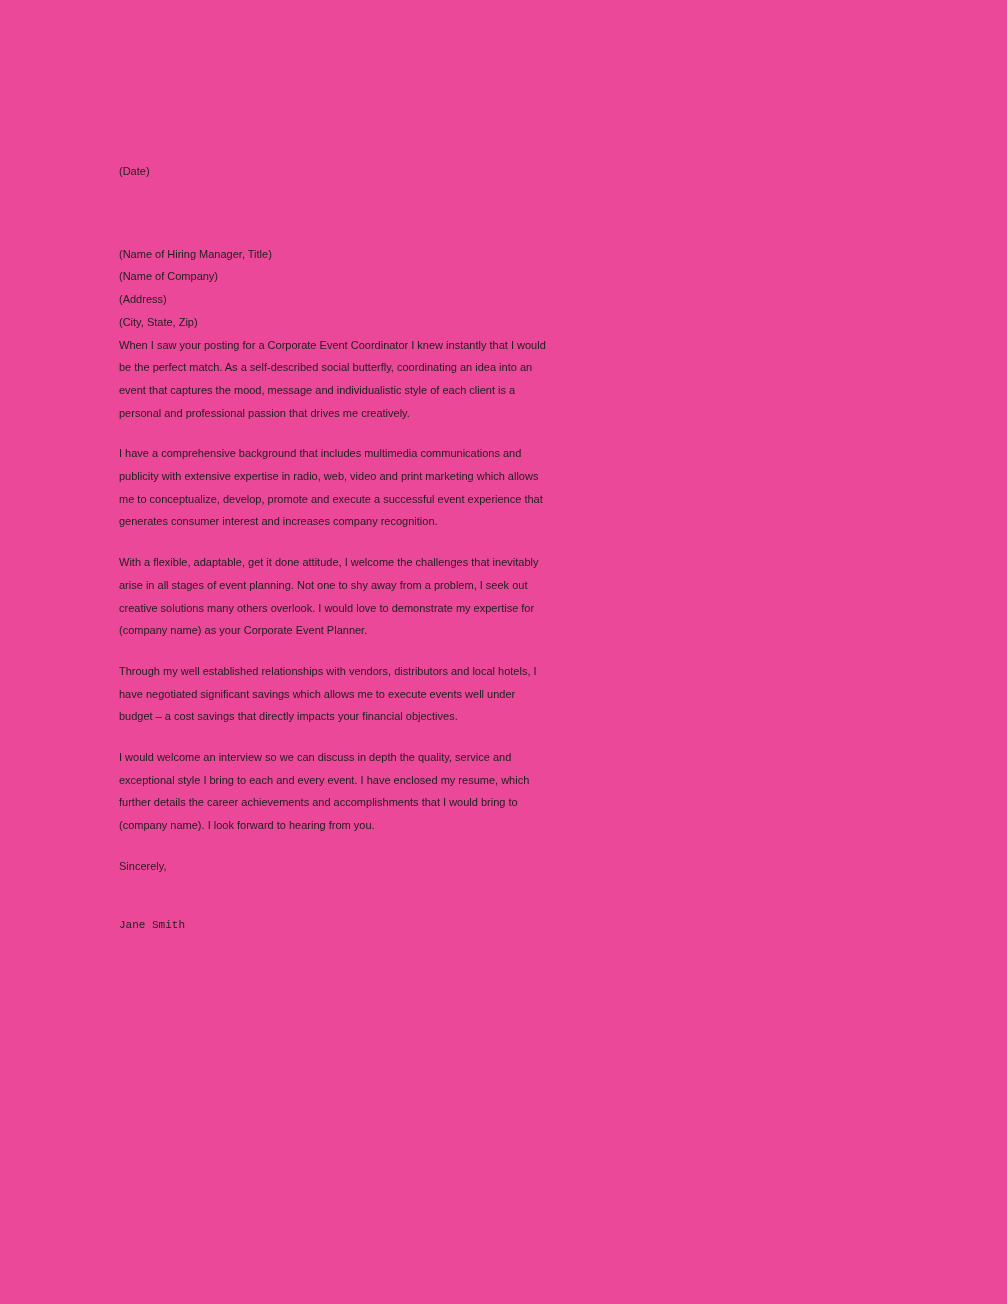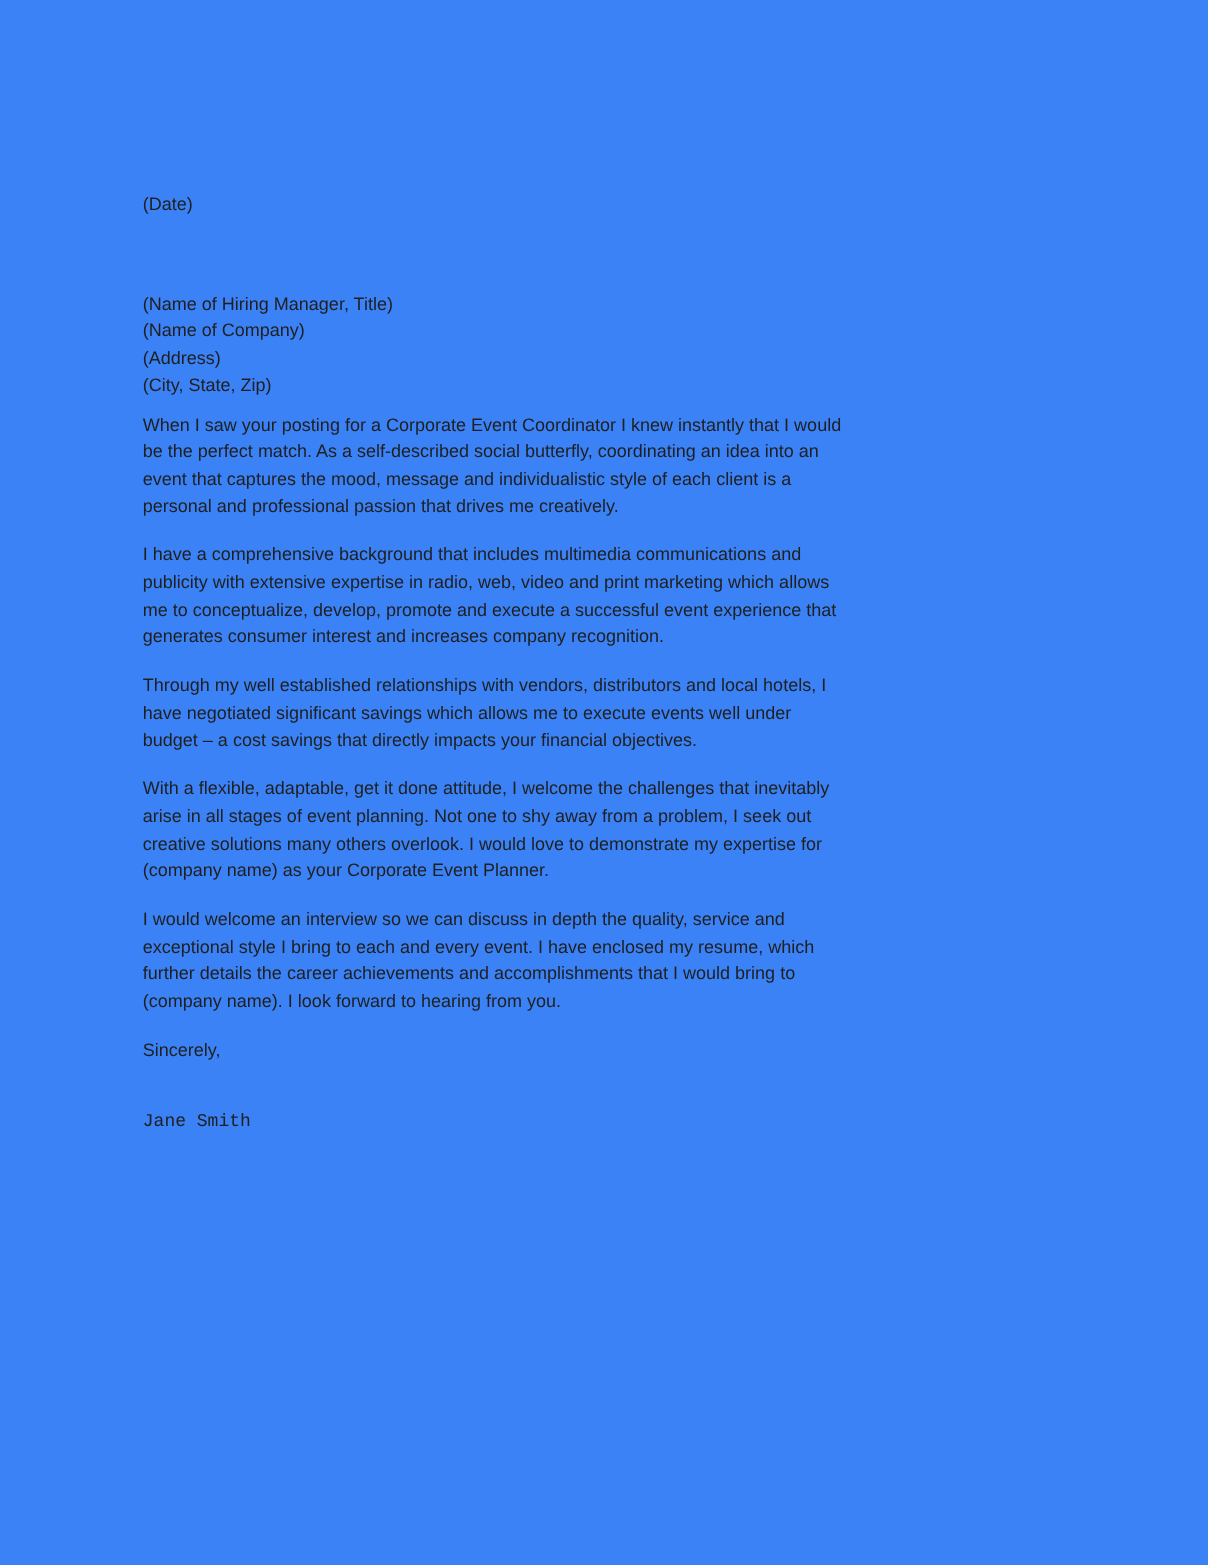--- a/index.html
+++ b/index.html
@@ -4,42 +4,42 @@
 <style>
   html, body {
     margin: 0;
     padding: 0;
     background: #ffffff;
   }
   .page {
     position: relative;
     width: 1007px;
     height: 1304px;
-    background: #3b82f6;
+    background: #ec4899;
     overflow: hidden;
     font-family: "Liberation Sans", "DejaVu Sans", sans-serif;
-    font-size: 15px;
+    font-size: 11px;
     line-height: 22.7px;
     color: #1f1f1f;
     -webkit-font-smoothing: antialiased;
   }
   .letter-body {
     position: absolute;
     left: 119px;
     top: 160px;
     width: 770px;
   }
   .block {
     white-space: pre-line;       
     margin: 0;
   }
   .date-block      { margin-bottom: 60px; }
   .recipient-block { }
   .salutation      { margin-bottom: 18px; }
-  .paragraph       { margin-bottom: 18px; margin-top: 10px; }
+  .paragraph       { margin-bottom: 18px; }
   .closing         { margin-bottom: 36px; }
   .signature-name  { margin-bottom: 0; font-family: Liberation Mono, monospace; }
 </style>
 </head>
 <body>
 
 <div class="page">
   <div class="letter-body">
 
     <p class="block date-block">(Date)</p>
@@ -53,28 +53,28 @@
     <p class="block paragraph">When I saw your posting for a Corporate Event Coordinator I knew instantly that I would
 be the perfect match. As a self-described social butterfly, coordinating an idea into an
 event that captures the mood, message and individualistic style of each client is a
 personal and professional passion that drives me creatively.</p>
 
     <p class="block paragraph">I have a comprehensive background that includes multimedia communications and
 publicity with extensive expertise in radio, web, video and print marketing which allows
 me to conceptualize, develop, promote and execute a successful event experience that
 generates consumer interest and increases company recognition.</p>
 
-    <p class="block paragraph">Through my well established relationships with vendors, distributors and local hotels, I
-have negotiated significant savings which allows me to execute events well under
-budget – a cost savings that directly impacts your financial objectives.</p>
-
     <p class="block paragraph">With a flexible, adaptable, get it done attitude, I welcome the challenges that inevitably
 arise in all stages of event planning. Not one to shy away from a problem, I seek out
 creative solutions many others overlook. I would love to demonstrate my expertise for
 (company name) as your Corporate Event Planner.</p>
+
+    <p class="block paragraph">Through my well established relationships with vendors, distributors and local hotels, I
+have negotiated significant savings which allows me to execute events well under
+budget – a cost savings that directly impacts your financial objectives.</p>
 
     <p class="block paragraph">I would welcome an interview so we can discuss in depth the quality, service and
 exceptional style I bring to each and every event. I have enclosed my resume, which
 further details the career achievements and accomplishments that I would bring to
 (company name). I look forward to hearing from you.</p>
 
     <p class="block closing">Sincerely,</p>
 
     <p class="block signature-name">Jane Smith</p>
 

